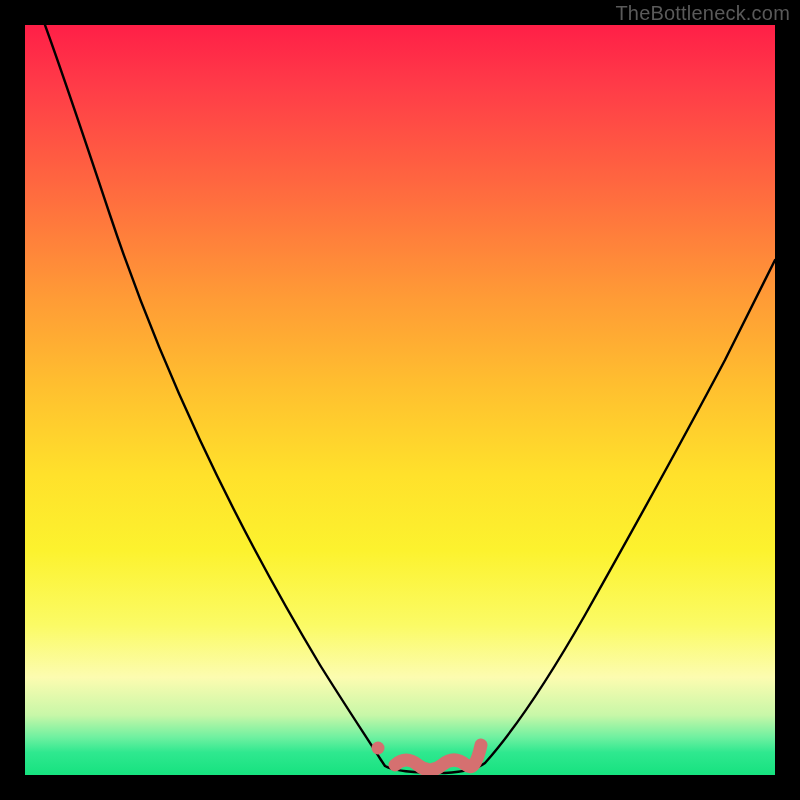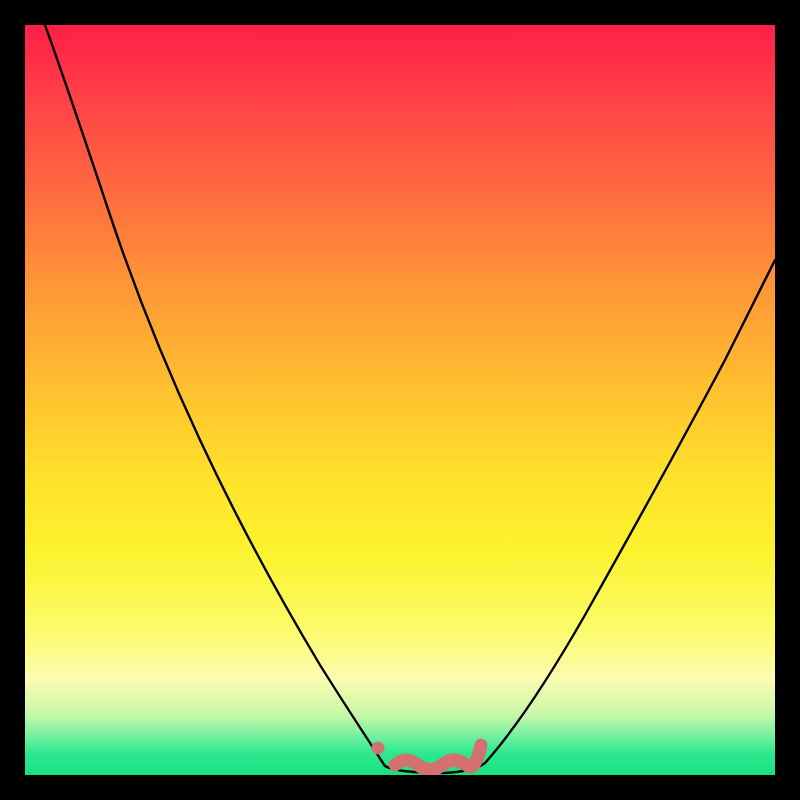--- a/index.html
+++ b/index.html
@@ -64,20 +64,21 @@
     color: #5a5a5a;
     font-size: 20px;
     letter-spacing: 0.2px;
   }
 </style>
 </head>
 <body>
 
 <div class="frame">
 
+  <div class="attribution">TheBottleneck.com</div>
 
   <div class="plot-area">
     <div class="gradient"></div>
 
     <svg class="plot-svg" viewBox="0 0 750 750" preserveAspectRatio="none">
       <path fill="none" stroke="#000000" stroke-width="2.4" stroke-linecap="round" d="M 20 0
                C 40 55, 60 115, 85 190
                C 110 265, 140 340, 175 415
                C 210 490, 250 565, 295 640
                C 320 680, 340 710, 356 735

